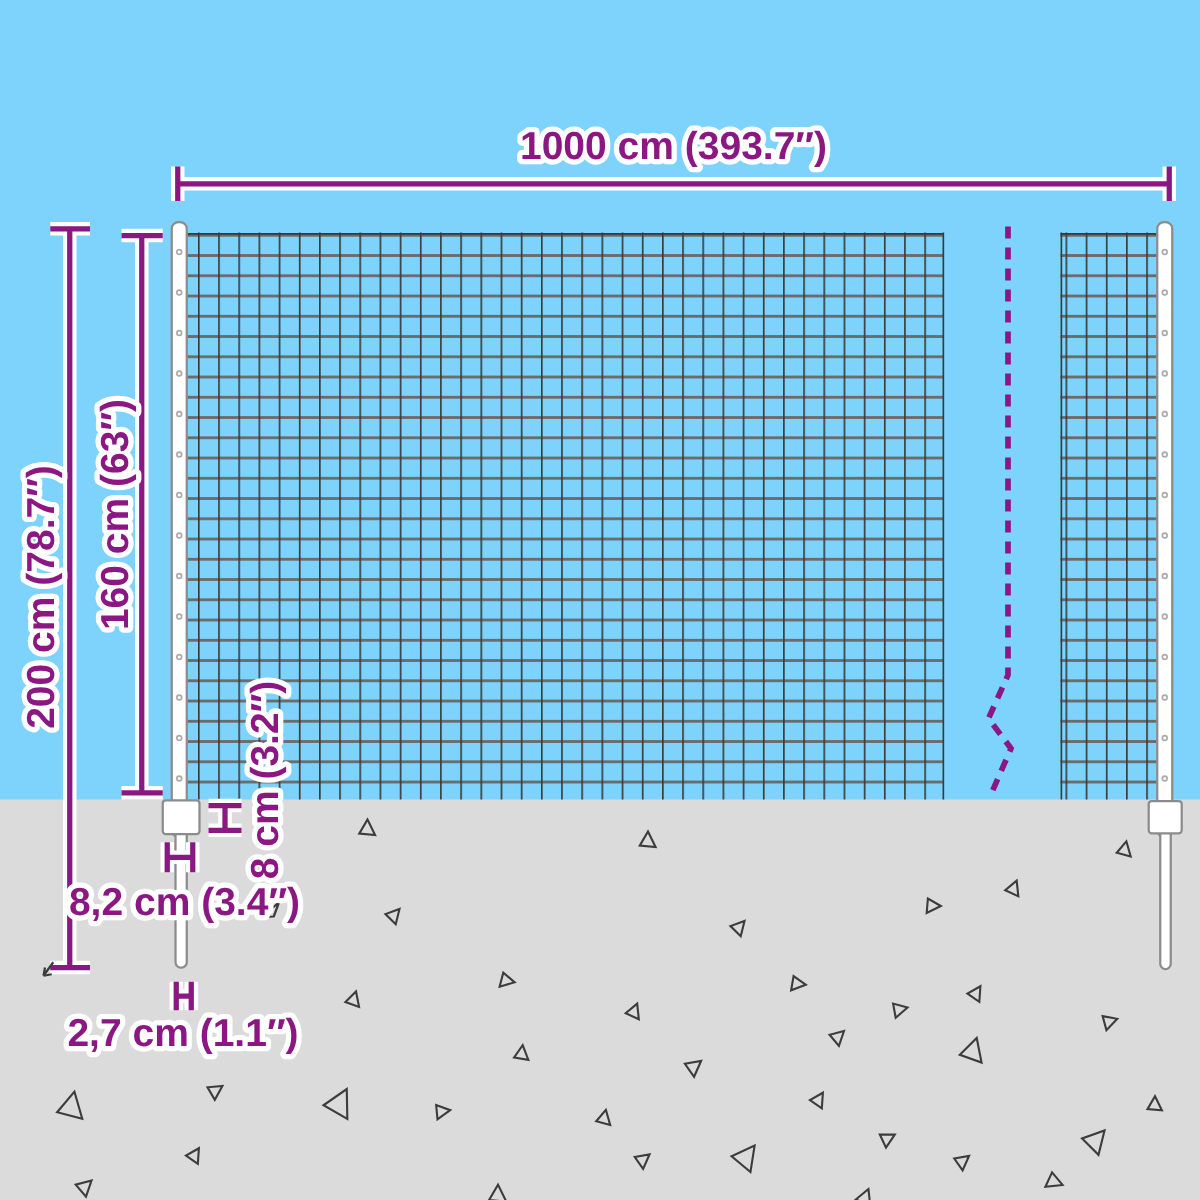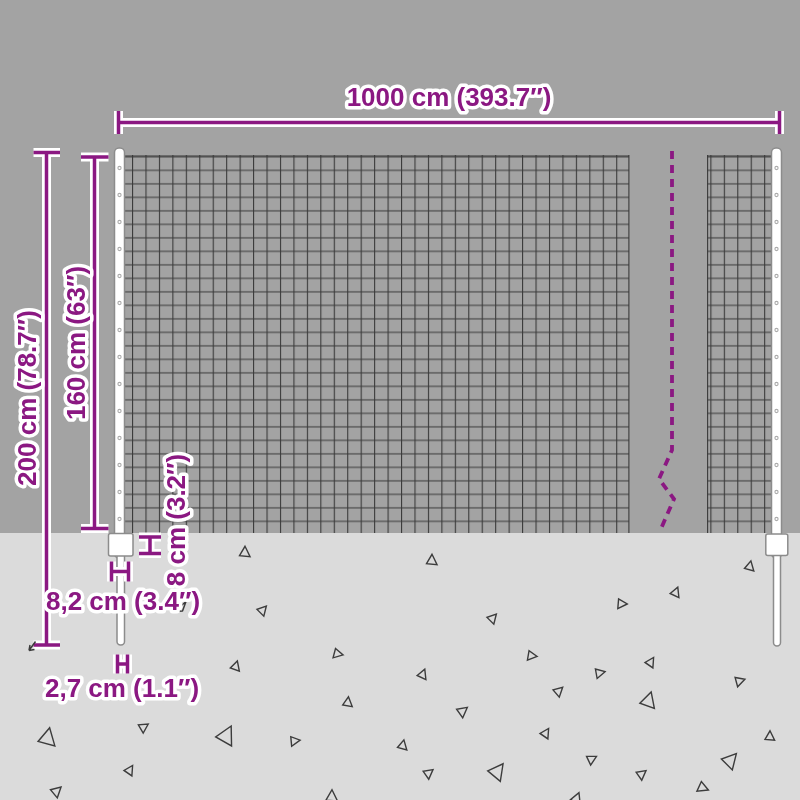--- a/index.html
+++ b/index.html
@@ -2,21 +2,21 @@
 <html style="--accent: #8B1882; --ground: #DBDBDB; --wire-v: #3A3A3A; --wire-h: #6B6B6B;"><head>
 <meta charset="utf-8">
 <style>
   :root{
     --accent:#8B1882;
     --ground:#DBDBDB;
     --wire-v:#3A3A3A;
     --wire-h:#6B6B6B;
   }
   html,body{margin:0;padding:0;background:#fff;}
-  .stage{position:relative;width:800px;height:800px;background:#a3a3a3;overflow:hidden;}
+  .stage{position:relative;width:800px;height:800px;background:#7dd3fc;overflow:hidden;}
   svg{display:block;font-family:"Liberation Sans",sans-serif;}
   .wire-h{stroke:var(--wire-h);stroke-width:1.9;}
   .wire-v{stroke:var(--wire-v);stroke-width:1.1;}
   .mesh-edge{stroke:var(--wire-v);stroke-width:1.1;fill:none;}
   .post{fill:#ffffff;stroke:#8C8C8C;stroke-width:1.5;}
   .plate{fill:#ffffff;stroke:#8C8C8C;stroke-width:1.5;}
   .hole{fill:none;stroke:#A8A8A8;stroke-width:1.1;}
   .hook{fill:none;stroke:#ABABAB;stroke-width:1.1;}
   .halo{stroke:#ffffff;stroke-width:9;fill:none;stroke-linecap:butt;}
   .dim{stroke:var(--accent);stroke-width:3.5;fill:none;stroke-linecap:butt;}

